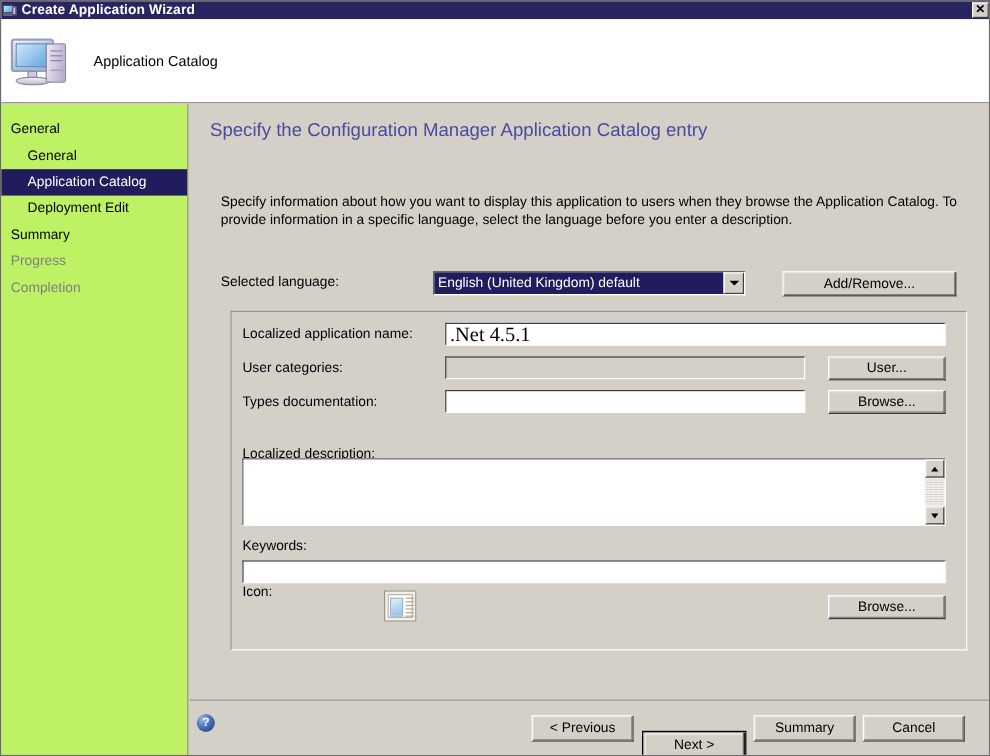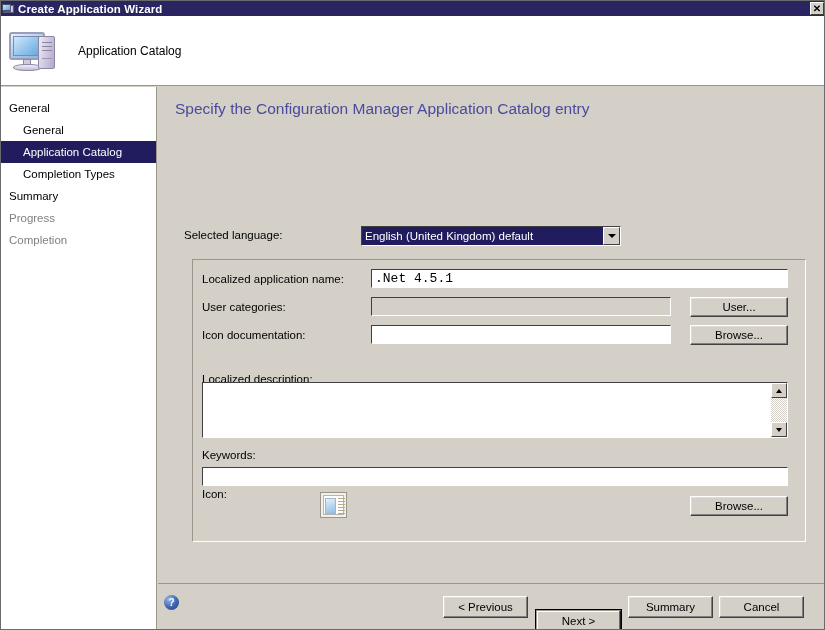--- a/index.html
+++ b/index.html
@@ -166,21 +166,21 @@
     color: #000000;
     margin-left: 15px;
   }
 
   
   .sidebar {
     position: absolute;
     top: 86px; left: 0;
     width: 156px;
     height: 543px;
-    background: #ffffff;
+    background: #bef264;
     border-right: 1px solid #9a968c;
     box-sizing: border-box;
     padding-top: 10px;
   }
   .nav-item {
     height: 22px;
     line-height: 22px;
     font-size: 11.5px;
     color: #000000;
     white-space: nowrap;
@@ -318,22 +318,22 @@
     white-space: nowrap;
   }
   .tfield {
     position: absolute;
     background: #ffffff;
     border-top: 1px solid #404040;
     border-left: 1px solid #404040;
     border-right: 1px solid #ffffff;
     border-bottom: 1px solid #ffffff;
     box-sizing: border-box;
-    font-family: Liberation Mono, monospace;
-    font-size: 13px;
+    font-family: Liberation Serif, serif;
+    font-size: 17px;
     color: #000000;
     padding: 0 0 0 3px;
     outline: none;
   }
   .tfield.disabled {
     background: #d4d0c8;
     color: #808080;
   }
 
   
@@ -495,50 +495,52 @@
       <div class="hi-base"></div>
       <div class="hi-tower"></div>
     </div>
     <span class="header-title">Application Catalog</span>
   </div>
 
   <div class="sidebar">
     <div class="nav-item level0">General</div>
     <div class="nav-item level1">General</div>
     <div class="nav-item level1 selected">Application Catalog</div>
-    <div class="nav-item level1">Completion Types</div>
+    <div class="nav-item level1">Deployment Edit</div>
     <div class="nav-item level0">Summary</div>
     <div class="nav-item level0 disabled">Progress</div>
     <div class="nav-item level0 disabled">Completion</div>
   </div>
 
   <div class="main">
 
     <div class="page-title">Specify the Configuration Manager Application Catalog entry</div>
+    <div class="intro">Specify information about how you want to display this application to users when they browse the Application Catalog. To provide information in a specific language, select the language before you enter a description.</div>
 
     <div class="lang-row">
       <span class="lang-label">Selected language:</span>
       <div class="combo">
         <div class="combo-value">English (United Kingdom) default</div>
         <div class="combo-arrow">
             <div class="arrow-down"></div>
           </div>
       </div>
+      <button class="btn btn-addremove">Add/Remove...</button>
     </div>
 
     <div class="groupbox">
 
       <span class="gb-label" style="left:9px; top:13px;">Localized application name:</span>
       <input class="tfield" style="left: 178px; top: 9px; width: 417px; height: 19px;" value=".Net 4.5.1">
 
       <span class="gb-label" style="left:9px; top:41px;">User categories:</span>
       <input class="tfield disabled" style="left: 178px; top: 37px; width: 300px; height: 19px;" readonly="" value="">
       <button class="btn" style="position:absolute; left:497px; top:37px; width:98px; height:20px;">User...</button>
 
-      <span class="gb-label" style="left:9px; top:69px;">Icon documentation:</span>
+      <span class="gb-label" style="left:9px; top:69px;">Types documentation:</span>
       <input class="tfield" style="left: 178px; top: 65px; width: 300px; height: 19px;" value="">
       <button class="btn" style="position:absolute; left:497px; top:65px; width:98px; height:20px;">Browse...</button>
 
       <span class="gb-label" style="left:9px; top:113px;">Localized description:</span>
       <div class="desc-wrap">
         <textarea class="desc-area" style=""></textarea>
         <div class="vscroll">
           <div class="sb-btn">
               <div class="sb-up"></div>
             </div>

